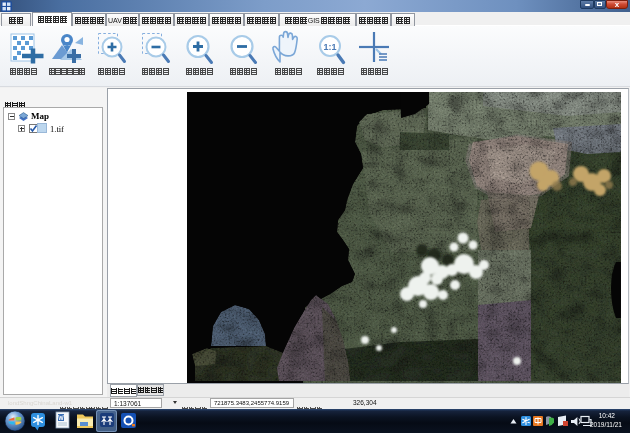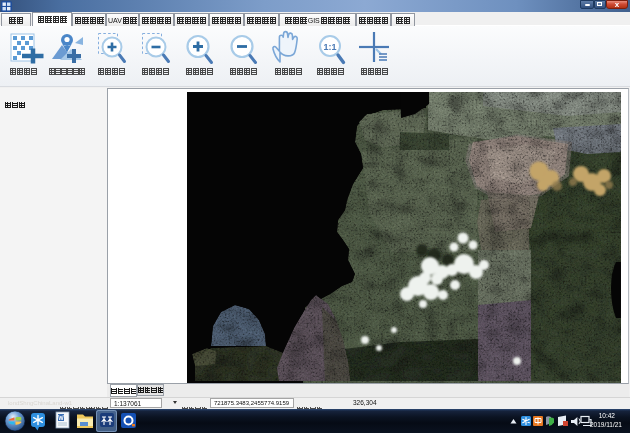--- a/index.html
+++ b/index.html
@@ -286,20 +286,40 @@
       <i></i>
     </span>
   </div>
 
 <div id="lpanel" class="abs">
  <div style="position:absolute;left:5px;top:6px"><span class="ct s6">
         <i></i>
         <i></i>
         <i></i>
       </span></div>
+ <div id="tree">
+
+  <div style="position:absolute;left:4px;top:5px;width:7px;height:7px;border:1px solid #888;background:#fff"></div>
+  <div style="position:absolute;left:5.5px;top:8px;width:4px;height:1px;background:#333"></div>
+  <svg style="position:absolute;left:14px;top:3px" width="11" height="11" viewBox="0 0 11 11">
+   <path d="M1 7 L5.5 4 L10 7 L5.5 10 Z" fill="#4472c4"></path>
+   <path d="M1 4.6 L5.5 1.6 L10 4.6 L5.5 7.6 Z" fill="#7ba7d7" stroke="#2e5f8f" stroke-width=".6"></path>
+  </svg>
+  <div style="position:absolute;left:27px;top:3px;font-family:'Liberation Serif',serif;font-weight:bold;font-size:9px">Map</div>
+
+  <div style="position:absolute;left:14px;top:17px;width:7px;height:7px;border:1px solid #888;background:#fff"></div>
+  <div style="position:absolute;left:15.5px;top:20px;width:4px;height:1px;background:#333"></div>
+  <div style="position:absolute;left:17px;top:18.5px;width:1px;height:4px;background:#333"></div>
+  <div style="position:absolute;left:25px;top:15.5px;width:9px;height:9px;border:1px solid #777;background:#fff"></div>
+  <svg style="position:absolute;left:25px;top:15.5px" width="9" height="9" viewBox="0 0 9 9">
+        <path d="M1.5 4.5 L3.5 7 L7.5 1.5" stroke="#2458a8" stroke-width="1.6" fill="none"></path>
+      </svg>
+  <div style="position:absolute;left:33px;top:15px;width:10px;height:10px;background:#bdd7ee;border:1px solid #9ab8d8"></div>
+  <div style="position:absolute;left:46px;top:16px;font-family:'Liberation Serif',serif;font-size:8.5px">1.tif</div>
+ </div>
 </div>
 
 <div id="mappane" class="abs"></div>
 
 <svg class="abs" style="left:187px;top:92px" width="434" height="291" viewBox="0 0 434 291">
  <defs>
   <filter id="tex" x="-2%" y="-2%" width="104%" height="104%">
    <feTurbulence type="fractalNoise" baseFrequency="0.55" numOctaves="3" seed="11" result="n1"></feTurbulence>
    <feColorMatrix in="n1" type="matrix" values="0 0 0 0 0.5,0 0 0 0 0.5,0 0 0 0 0.5,0.8 0.8 0.8 0 -0.7" result="ln1"></feColorMatrix>
    <feTurbulence type="fractalNoise" baseFrequency="0.05 0.065" numOctaves="2" seed="5" result="n2"></feTurbulence>

